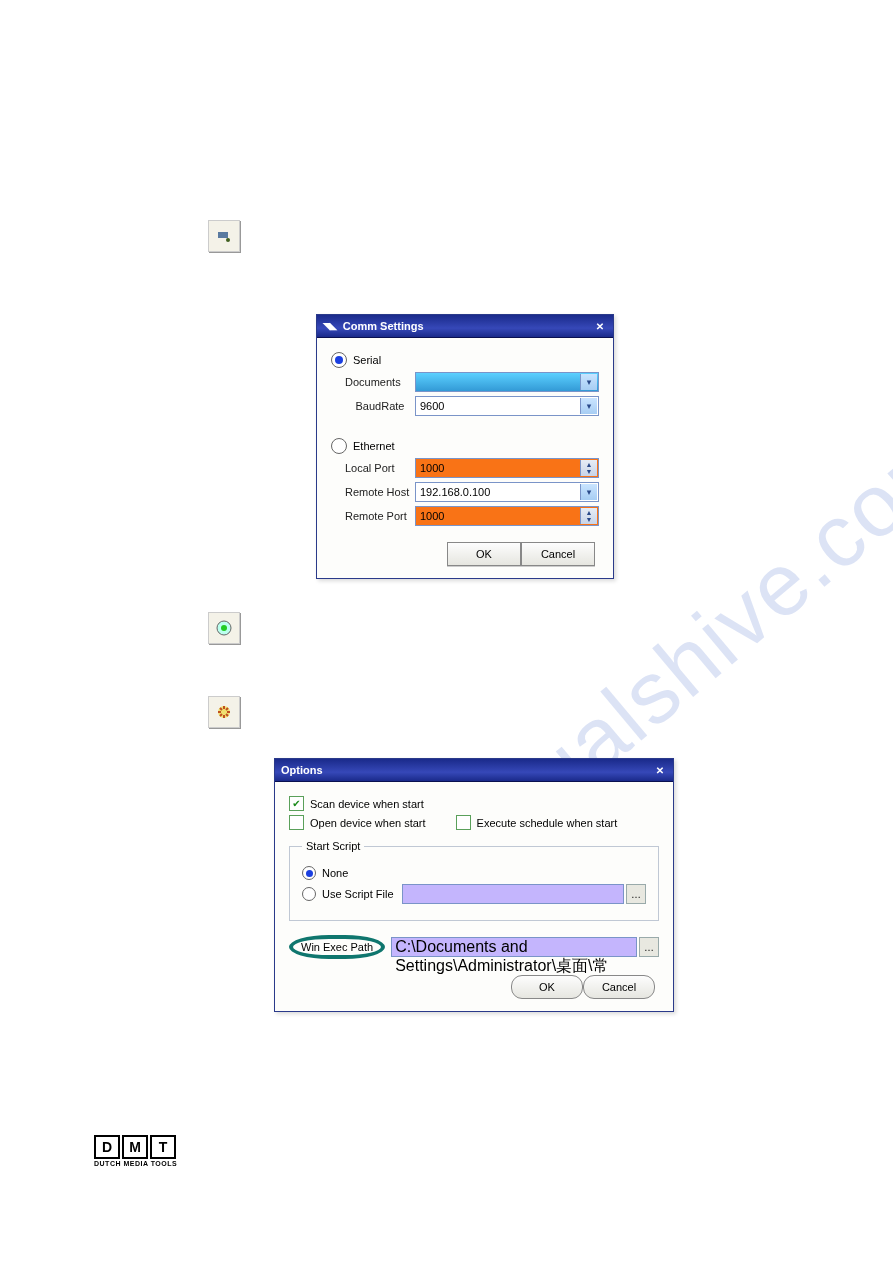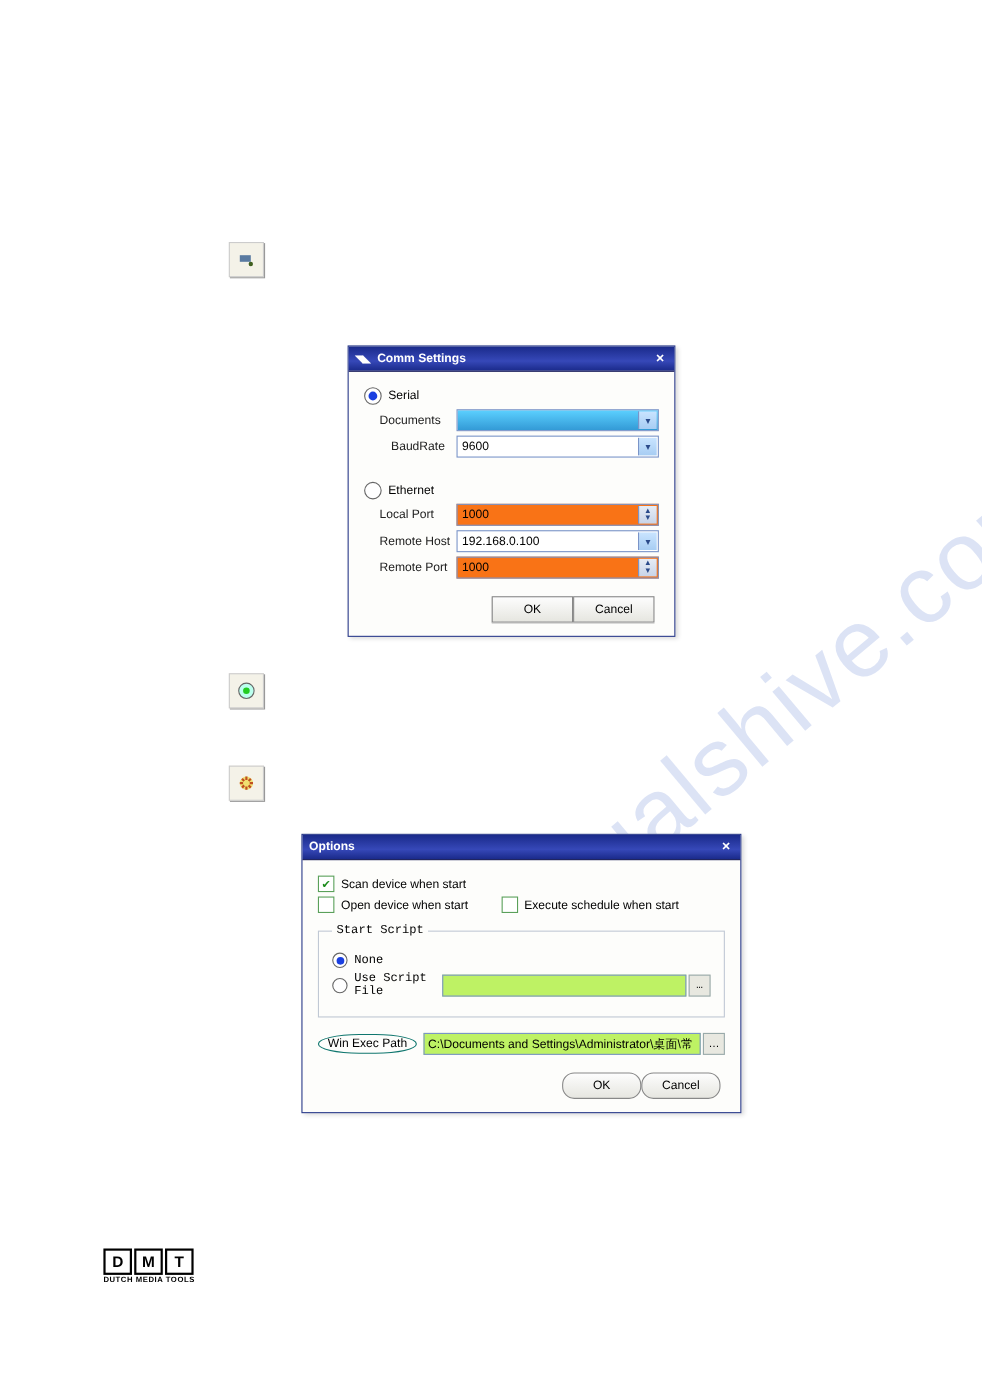--- a/index.html
+++ b/index.html
@@ -124,34 +124,34 @@
     border-radius: 11px;
     font-size:11px; display:flex; align-items:center; justify-content:center;
   }
   .chk {
     width:13px; height:13px; border:1px solid #5aa05a; background:#fff;
     margin-right:6px; display:inline-flex; align-items:center; justify-content:center;
     font-size:10px; color:#1a8a1a;
   }
   .chk.unchecked { border-color:#5aa05a; }
   fieldset.group {
-    border:1px solid #c0c8d4; margin:10px 0 0 0; padding:10px 12px 12px 12px;font-family:Liberation Mono, monospace;
+    border:1px solid #c0c8d4; margin:10px 0 0 0; padding:10px 12px 12px 12px;
   }
   fieldset.group legend { font-size:11px; padding:0 4px; }
   .txt {
-    flex:1; height:18px; border:1px solid #7a94c8; background:#bef264;
-    font-size:11px; padding:0 3px; display:flex; align-items:center;
+    flex:1; height:18px; border:1px solid #7a94c8; background:#c4b5fd;
+    font-size:16px; padding:0 3px; display:flex; 
   }
   .browse {
     width:18px; height:18px; border:1px solid #9aa; background:#e8e8e0;
     margin-left:2px; font-size:10px; display:flex; align-items:center; justify-content:center;
   }
   .execrow { display:flex; align-items:center; margin-top:14px; }
   .redcircle {
-    border:1px solid #0f766e; border-radius:50%/60%;
+    border:4px solid #0f766e; border-radius:50%/60%;
     padding:2px 8px; margin-right:6px;
   }
   .footer-logo {
     position:absolute; left:94px; bottom:96px;
     display:flex; flex-direction:column; align-items:flex-start;
   }
   .logo-boxes { display:flex; gap:2px; }
   .logo-boxes span {
     width:22px; height:20px; border:2px solid #000;
     display:flex; align-items:center; justify-content:center;

